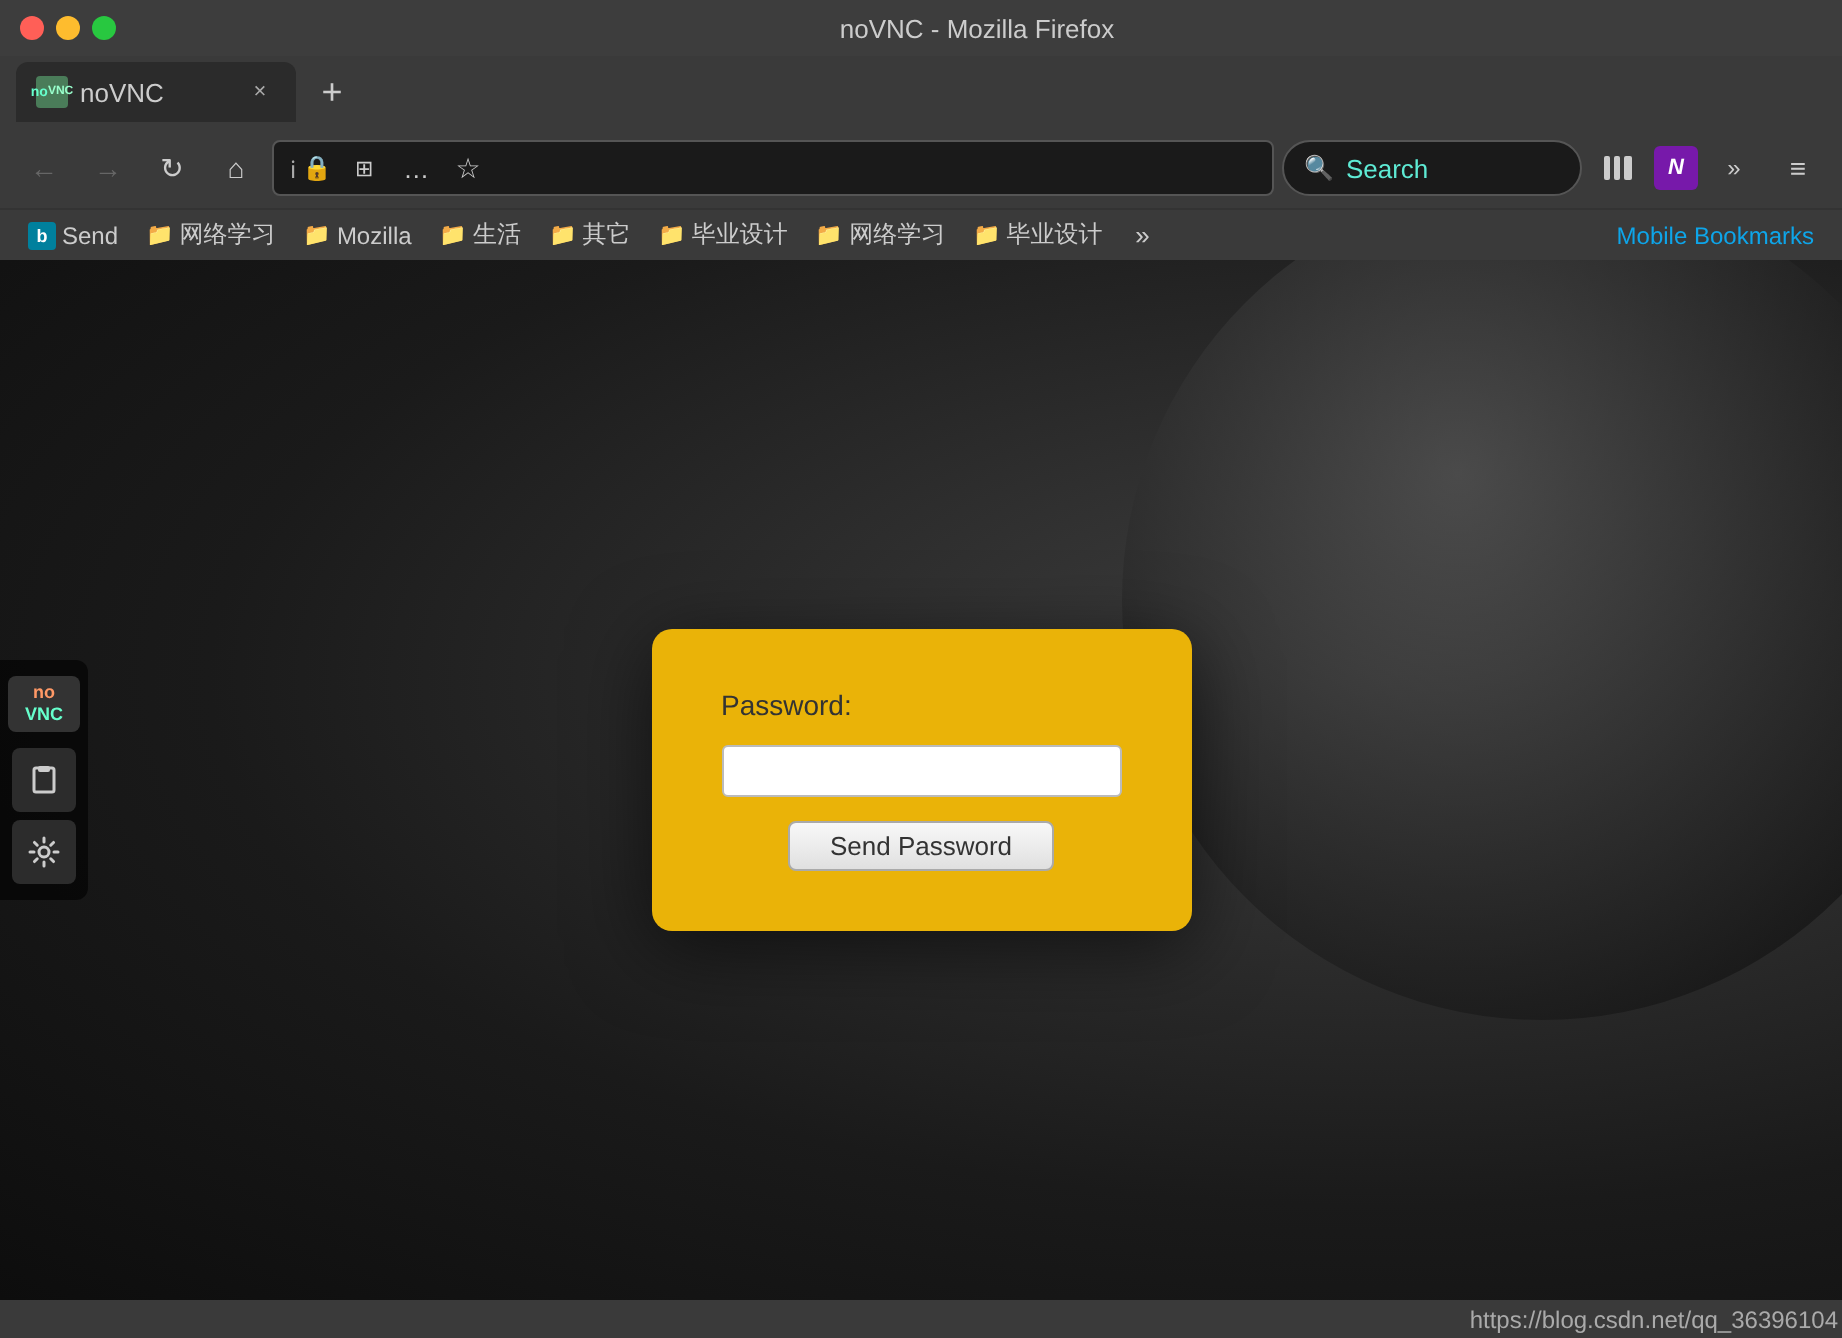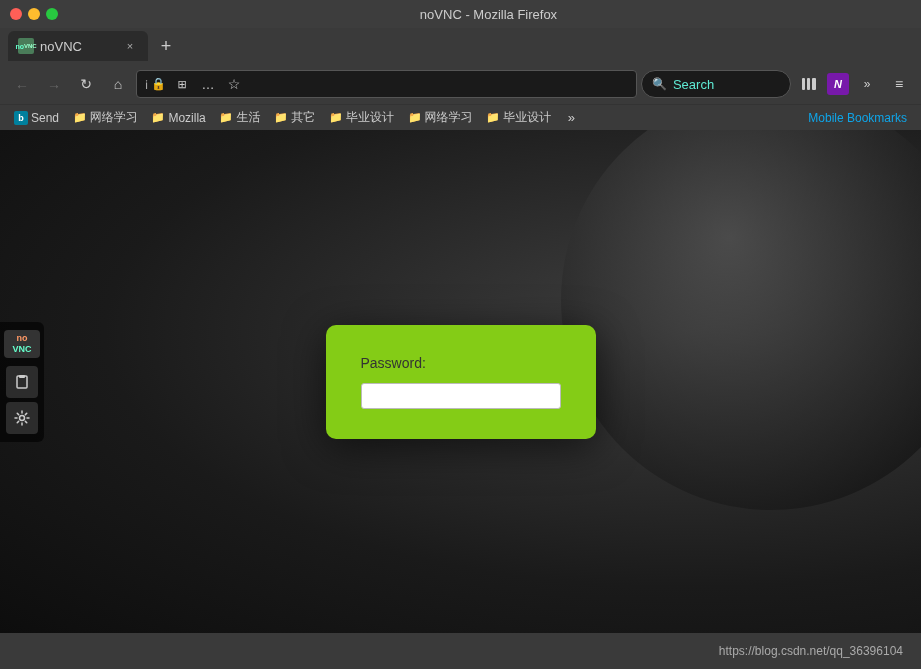--- a/index.html
+++ b/index.html
@@ -213,21 +213,21 @@
       display: flex; align-items: center; justify-content: center;
       color: #ccc; font-size: 14px; cursor: pointer;
     }
 
     
     .password-dialog {
       position: absolute;
       left: 50%;
       top: 50%;
       transform: translate(-50%, -50%);
-      background: #84cc16;
+      background: #eab308;
       border-radius: 10px;
       box-shadow: 0 8px 40px rgba(0,0,0,0.6);
       padding: 30px 35px 30px 35px;
       width: 270px;
       display: flex;
       flex-direction: column;
       gap: 12px;
     }
     .password-label {
       color: #333;
@@ -251,26 +251,26 @@
       border: 1px solid #aaa;
       border-radius: 4px;
       font-size: 13px;
       color: #333;
       cursor: pointer;
       font-family: inherit;
     }
 
     
     .status-bar {
-      height: 36px;
+      height: 19px;
       background: #3a3a3a;
       display: flex;
       align-items: center;
       justify-content: flex-end;
-      padding: 0 18px;
+      padding: 0 2px;
       flex-shrink: 0;
     }
     .status-url { color: #aaa; font-size: 12px; }
   </style>
 </head>
 <body>
 
 <div class="browser-window">
 
   <div class="title-bar">
@@ -385,20 +385,21 @@
         <svg width="16" height="16" viewBox="0 0 16 16" fill="none">
           <circle cx="8" cy="8" r="2.5" stroke="#ccc" stroke-width="1.5"></circle>
           <path d="M8 1v2M8 13v2M1 8h2M13 8h2M3.22 3.22l1.41 1.41M11.36 11.36l1.41 1.41M3.22 12.78l1.41-1.41M11.36 4.64l1.41-1.41" stroke="#ccc" stroke-width="1.5" stroke-linecap="round"></path>
         </svg>
       </div>
     </div>
 
     <div class="password-dialog">
       <div class="password-label">Password:</div>
       <input class="password-input" type="password" placeholder="" style="">
+      <button class="send-password-btn">Send Password</button>
     </div>
   </div>
 
   <div class="status-bar">
     <span class="status-url">https://blog.csdn.net/qq_36396104</span>
   </div>
 
 </div>
 
 </body></html>

